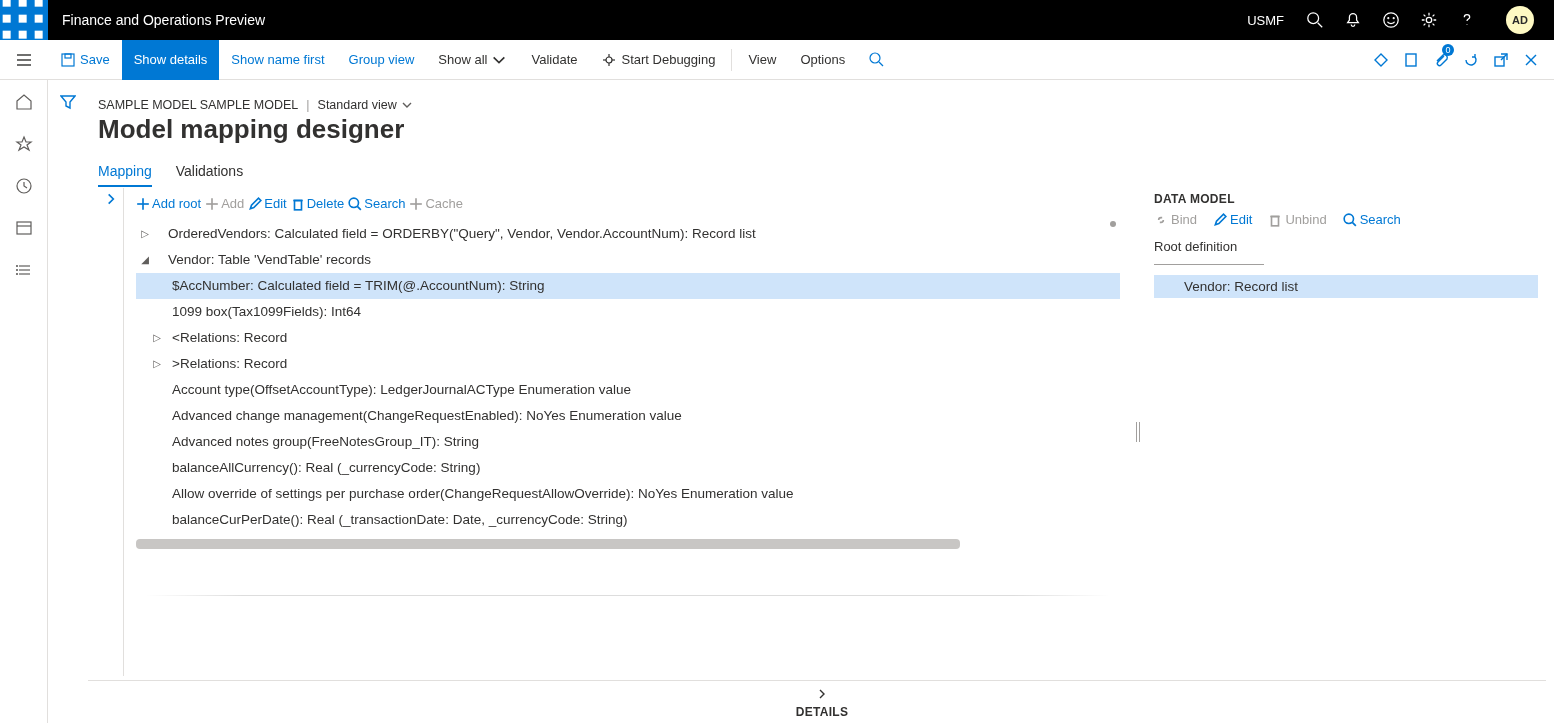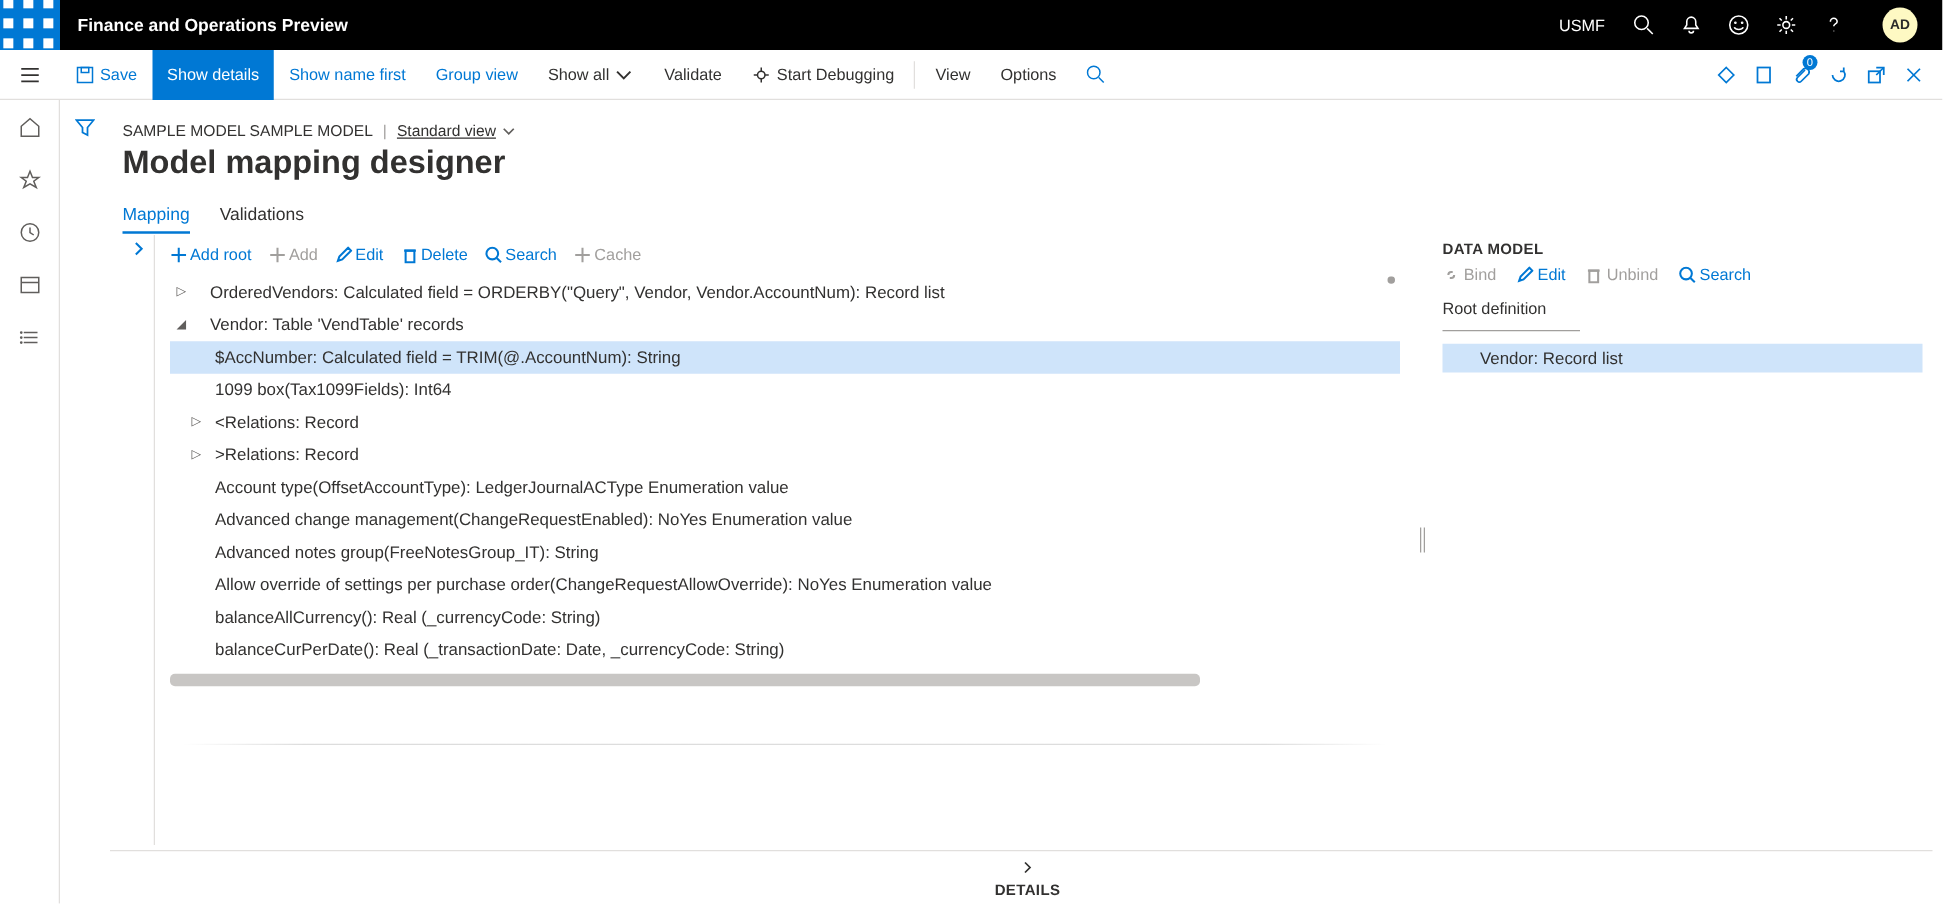--- a/index.html
+++ b/index.html
@@ -3,21 +3,21 @@
 <meta charset="utf-8">
 <style>
 * { margin: 0; padding: 0; box-sizing: border-box; font-family: "Segoe UI", Arial, sans-serif; }
 html, body { height: 100%; overflow: hidden; background: #fff; color: #323130; }
 
 .root { display: flex; flex-direction: column; height: 100vh; }
 
 
 .topbar { height: 40px; background: #000; color: #fff; display: flex; align-items: center; }
 .waffle { width: 48px; height: 40px; background: #0078d4; display: flex; align-items: center; justify-content: center; cursor: pointer; }
-.app-title { padding: 0 14px; font-size: 14px; font-weight: 700; }
+.app-title { padding: 0 14px; font-size: 14px; font-weight: 400; }
 .topbar-spacer { flex: 1; }
 .topbar-right { display: flex; align-items: center; height: 100%; }
 .company { font-size: 13px; padding: 0 12px; }
 .top-icon { width: 38px; height: 40px; display: flex; align-items: center; justify-content: center; cursor: pointer; }
 .top-icon svg { width: 18px; height: 18px; fill: none; stroke: #fff; stroke-width: 1.4; }
 .avatar { width: 28px; height: 28px; border-radius: 50%; background: #fef9c3; color: #2b2b2b; font-size: 11px; font-weight: 700; display: flex; align-items: center; justify-content: center; margin: 0 20px; cursor: pointer; }
 
 
 .cmdbar { height: 40px; display: flex; align-items: center; border-bottom: 1px solid #e1dfdd; background: #fff; }
 .cmd-hamburger { width: 48px; height: 40px; display: flex; align-items: center; justify-content: center; cursor: pointer; }
@@ -56,21 +56,21 @@
 .tab { font-size: 14px; padding-bottom: 6px; cursor: pointer; color: #323130; }
 .tab.active { border-bottom: 2px solid #0078d4; color: #0078d4; }
 
 
 .work { flex: 1; display: flex; overflow: hidden; margin-left: 10px; }
 .panel-toggle { width: 26px; display:flex; align-items:flex-start; justify-content:center; padding-top:4px; border-right:1px solid #e1dfdd; }
 .panel-toggle svg { width:14px; height:14px; stroke:#0078d4; fill:none; }
 
 .ds-panel { flex: 1; display: flex; flex-direction: column; overflow: hidden; padding: 4px 10px 0 12px; min-width: 0; }
 .panel-title { font-size: 12px; font-weight: 700; letter-spacing: .3px; padding: 6px 0; }
-.toolbar { display: flex; gap: 14px; padding: 4px 0 10px 0; font-size: 13px; }
+.toolbar { display: flex; gap: 4px; padding: 4px 0 10px 0; font-size: 13px; }
 .tb-item { display: flex; align-items: center; gap: 2px; color: #0078d4; cursor: pointer; }
 .tb-item.disabled { color: #a19f9d; cursor: default; }
 .tb-item svg { width: 14px; height: 14px; stroke: currentColor; fill: none; stroke-width: 1.4; }
 
 .tree { overflow-y: auto; overflow-x: auto; font-size: 13.5px; line-height: 26px; position: relative; }
 .node { display: flex; align-items: center; white-space: nowrap; padding-left: 4px; }
 .node .toggle { width: 18px; text-align: center; color: #605e5c; cursor: pointer; font-size: 10px; }
 .node.selected { background: #cfe4fa; }
 .scroll-fake { height: 10px; background: #c8c6c4; margin: 6px 160px 6px 0; border-radius: 4px; }
 
@@ -287,21 +287,21 @@
       <svg viewBox="0 0 16 16">
           <polygon points="1,2 15,2 10,8 10,14 6,12 6,8"></polygon>
         </svg>
     </div>
 
     <div class="main">
       <div class="page-head">
         <div class="breadcrumb">
           <span>SAMPLE MODEL SAMPLE MODEL</span>
           <span class="sep">|</span>
-          <span style="display:flex;align-items:center;gap:4px;text-decoration:underline;">
+          <span style="display:flex;align-items:center;gap:4px;">
               <span>Standard view</span>
               <svg viewBox="0 0 12 12" fill="none" stroke-width="1.4">
                 <polyline points="2,4 6,8 10,4"></polyline>
               </svg>
             </span>
         </div>
         <div class="page-title">Model mapping designer</div>
       </div>
 
       <div class="tabs">
@@ -391,24 +391,24 @@
             <div class="node" style="padding-left:36px;">
                 <span>Account type(OffsetAccountType): LedgerJournalACType Enumeration value</span>
               </div>
             <div class="node" style="padding-left:36px;">
                 <span>Advanced change management(ChangeRequestEnabled): NoYes Enumeration value</span>
               </div>
             <div class="node" style="padding-left:36px;">
                 <span>Advanced notes group(FreeNotesGroup_IT): String</span>
               </div>
             <div class="node" style="padding-left:36px;">
+                <span>balanceAllCurrency(): Real (_currencyCode: String)</span>
+              </div>
+            <div class="node" style="padding-left:36px;">
                 <span>Allow override of settings per purchase order(ChangeRequestAllowOverride): NoYes Enumeration value</span>
-              </div>
-            <div class="node" style="padding-left:36px;">
-                <span>balanceAllCurrency(): Real (_currencyCode: String)</span>
               </div>
             <div class="node" style="padding-left:36px;">
                 <span>balanceCurPerDate(): Real (_transactionDate: Date, _currencyCode: String)</span>
               </div>
             <div class="scroll-fake"></div>
           </div>
           <div class="shadow-line"></div>
         </div>
 
         <div class="splitter">

